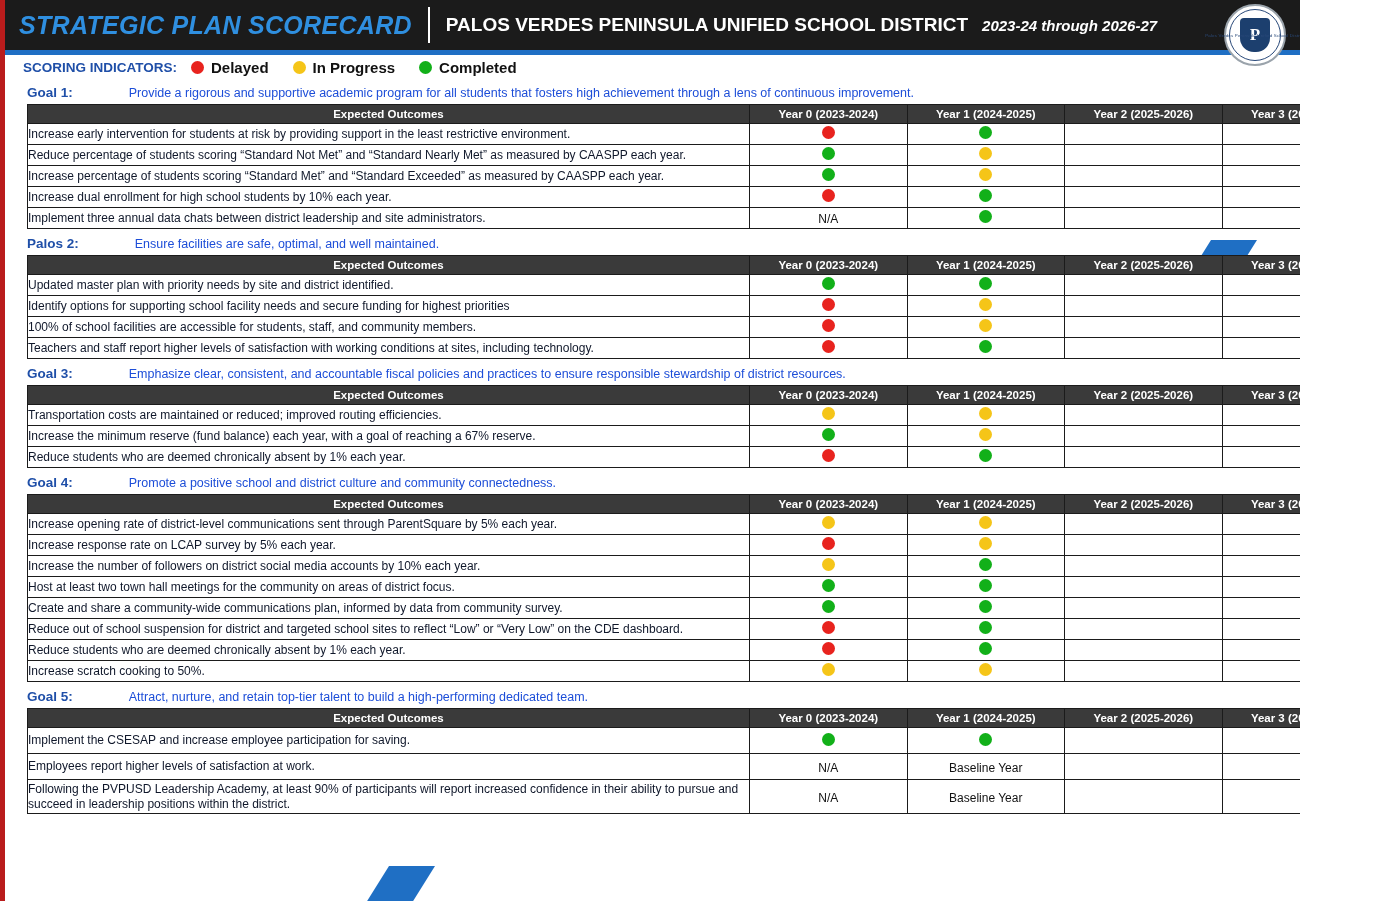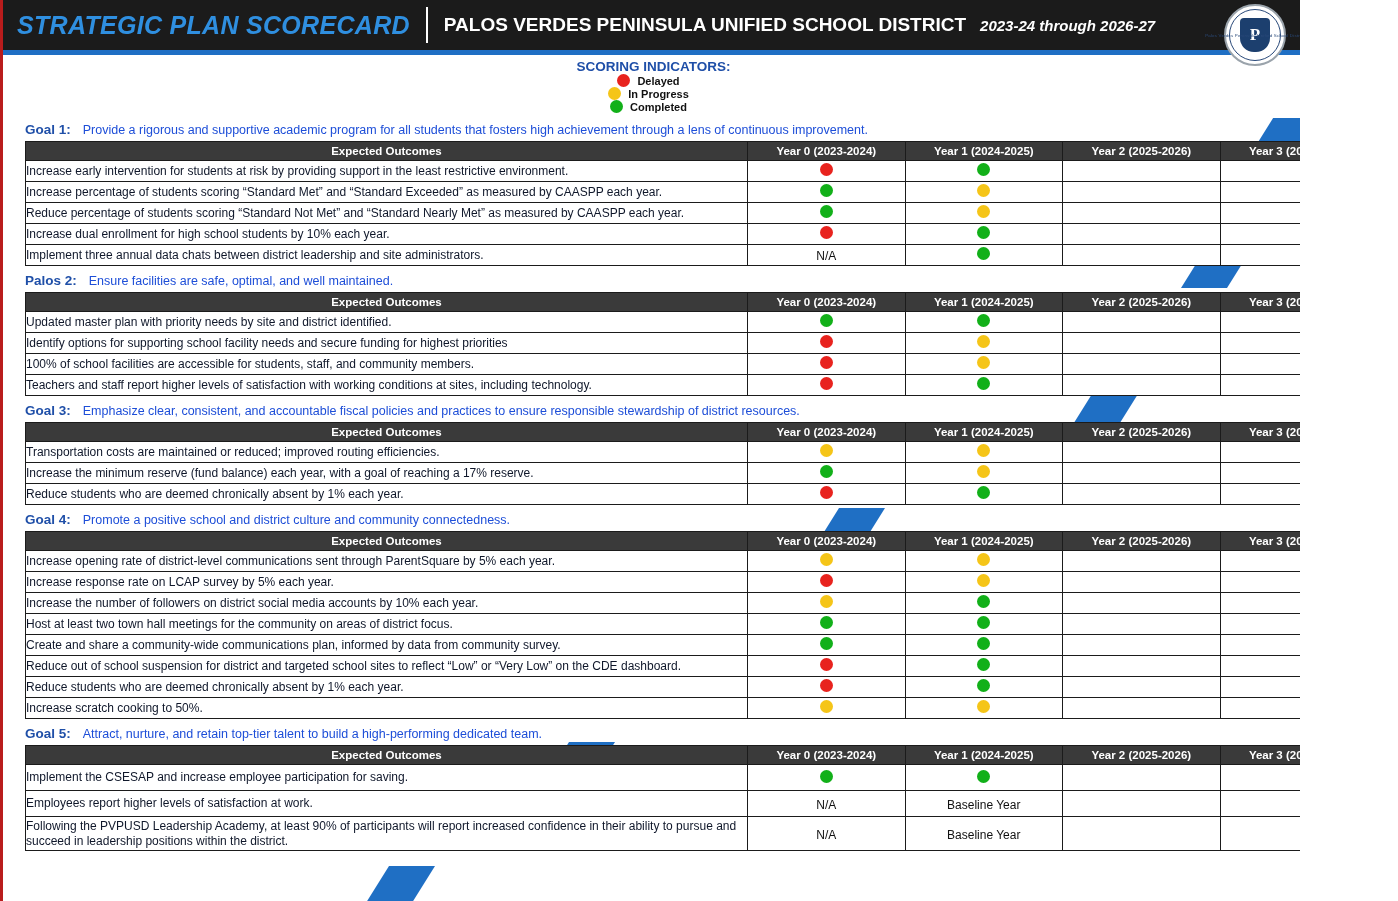--- a/index.html
+++ b/index.html
@@ -7,21 +7,21 @@
     margin: 0; padding: 0;
     background: #ffffff;
     font-family: "Liberation Sans", sans-serif;
   }
   .page {
     position: relative;
     width: 1300px;
     height: 901px;
     background: #ffffff;
     overflow: hidden;
-    border-left: 3px solid #b91c1c;
+    border-left: 5px solid #b91c1c;
   }
   
   .diag {
     position: absolute;
     background: #1f6fc4;
     transform: skewX(-32deg);
     z-index: 0;
   }
   .diag.d1 { right: -6px; top: 118px; width: 46px; height: 42px; }
   .diag.d2 { right: 58px; top: 240px; width: 46px; height: 48px; }
@@ -113,53 +113,53 @@
     font-family: "Liberation Serif", serif;
   }
 
   
   .scoring {
     display: flex;
     align-items: center;
     padding: 9px 0 2px 18px;
     position: relative;
     z-index: 3;
-    flex-direction: column;
   }
   .scoring .label {
     color: #1f4fa8;
     font-weight: bold;
     font-size: 13.5px;
     margin-right: 14px;
   }
   .scoring .item {
     display: flex;
     align-items: center;
     margin-right: 24px;
-    font-size: 11px;
+    font-size: 15px;
     font-weight: bold;
     color: #111;
   }
   .dot {
     width: 13px; height: 13px; border-radius: 50%;
     display: inline-block;
     margin-right: 7px;
   }
   .dot-red { background: #e8231e; }
   .dot-yellow { background: #f5c518; }
   .dot-green { background: #12b019; }
 
   
   .goal-wrap { position: relative; z-index: 2; padding: 0 22px 0 22px; }
   .goal-line {
     display: flex;
     align-items: baseline;
     margin: 7px 0 4px 0;
     position: relative;
     z-index: 3;
+    gap: 44px;
   }
   .goal-label {
     color: #1f4fa8;
     font-weight: bold;
     font-size: 13.5px;
     margin-right: 12px;
     white-space: nowrap;
   }
   .goal-text {
     color: #1d4ed8;
@@ -292,28 +292,28 @@
         </thead>
         <tbody>
           <tr>
             <td class="outcome">Increase early intervention for students at risk by providing support in the least restrictive environment.</td>
             <td class="score"><span class="dot dot-red" style="margin-right: 0px;"></span></td>
             <td class="score"><span class="dot dot-green" style="margin-right: 0px;"></span></td>
             <td class="score"></td>
             <td class="score"></td>
           </tr>
           <tr>
+            <td class="outcome">Reduce percentage of students scoring “Standard Not Met” and “Standard Nearly Met” as measured by CAASPP each year.</td>
+            <td class="score"><span class="dot dot-green" style="margin-right: 0px;"></span></td>
+            <td class="score"><span class="dot dot-yellow" style="margin-right: 0px;"></span></td>
+            <td class="score"></td>
+            <td class="score"></td>
+          </tr>
+          <tr>
             <td class="outcome">Increase percentage of students scoring “Standard Met” and “Standard Exceeded” as measured by CAASPP each year.</td>
-            <td class="score"><span class="dot dot-green" style="margin-right: 0px;"></span></td>
-            <td class="score"><span class="dot dot-yellow" style="margin-right: 0px;"></span></td>
-            <td class="score"></td>
-            <td class="score"></td>
-          </tr>
-          <tr>
-            <td class="outcome">Reduce percentage of students scoring “Standard Not Met” and “Standard Nearly Met” as measured by CAASPP each year.</td>
             <td class="score"><span class="dot dot-green" style="margin-right: 0px;"></span></td>
             <td class="score"><span class="dot dot-yellow" style="margin-right: 0px;"></span></td>
             <td class="score"></td>
             <td class="score"></td>
           </tr>
           <tr>
             <td class="outcome">Increase dual enrollment for high school students by 10% each year.</td>
             <td class="score"><span class="dot dot-red" style="margin-right: 0px;"></span></td>
             <td class="score"><span class="dot dot-green" style="margin-right: 0px;"></span></td>
             <td class="score"></td>
@@ -403,21 +403,21 @@
         </thead>
         <tbody>
           <tr>
             <td class="outcome">Transportation costs are maintained or reduced; improved routing efficiencies.</td>
             <td class="score"><span class="dot dot-yellow" style="margin-right: 0px;"></span></td>
             <td class="score"><span class="dot dot-yellow" style="margin-right: 0px;"></span></td>
             <td class="score"></td>
             <td class="score"></td>
           </tr>
           <tr>
-            <td class="outcome">Increase the minimum reserve (fund balance) each year, with a goal of reaching a 17% reserve.</td>
+            <td class="outcome">Increase the minimum reserve (fund balance) each year, with a goal of reaching a 67% reserve.</td>
             <td class="score"><span class="dot dot-green" style="margin-right: 0px;"></span></td>
             <td class="score"><span class="dot dot-yellow" style="margin-right: 0px;"></span></td>
             <td class="score"></td>
             <td class="score"></td>
           </tr>
           <tr>
             <td class="outcome">Reduce students who are deemed chronically absent by 1% each year.</td>
             <td class="score"><span class="dot dot-red" style="margin-right: 0px;"></span></td>
             <td class="score"><span class="dot dot-green" style="margin-right: 0px;"></span></td>
             <td class="score"></td>

